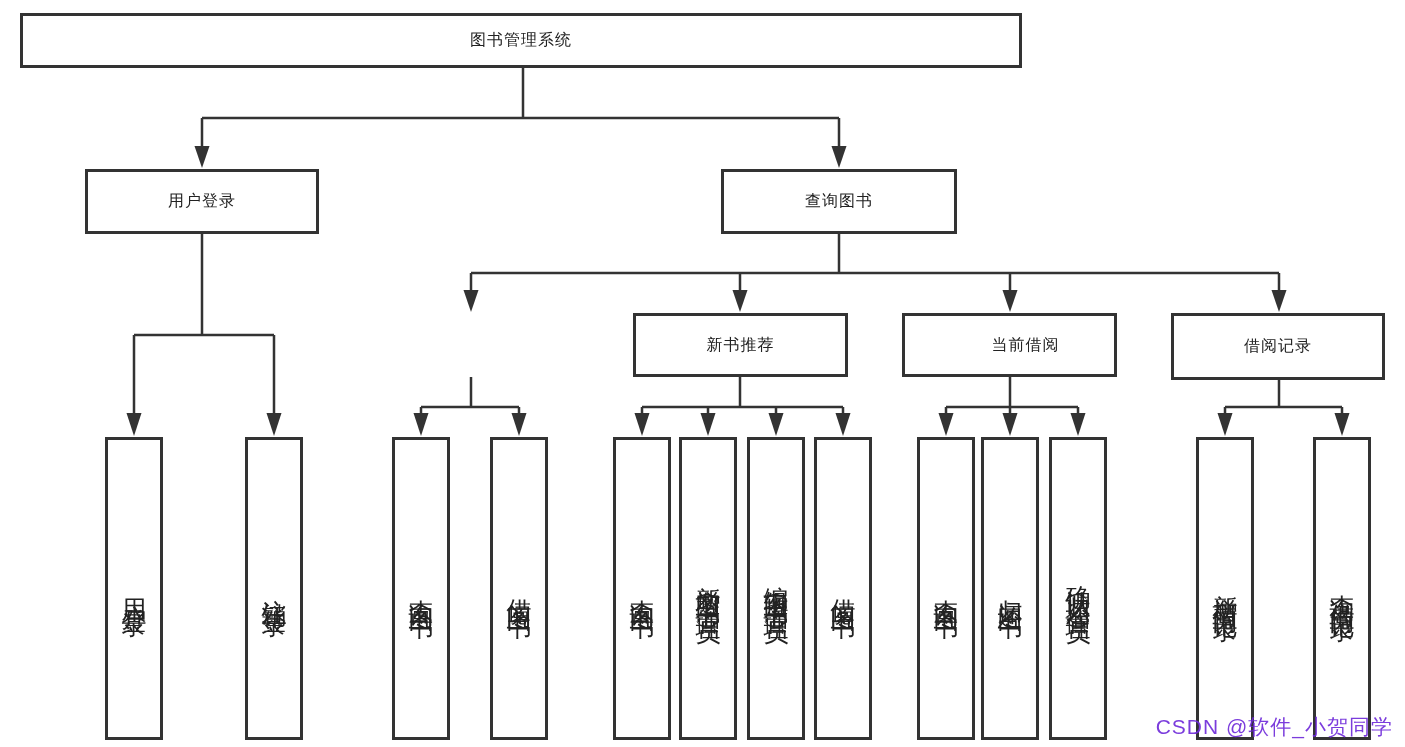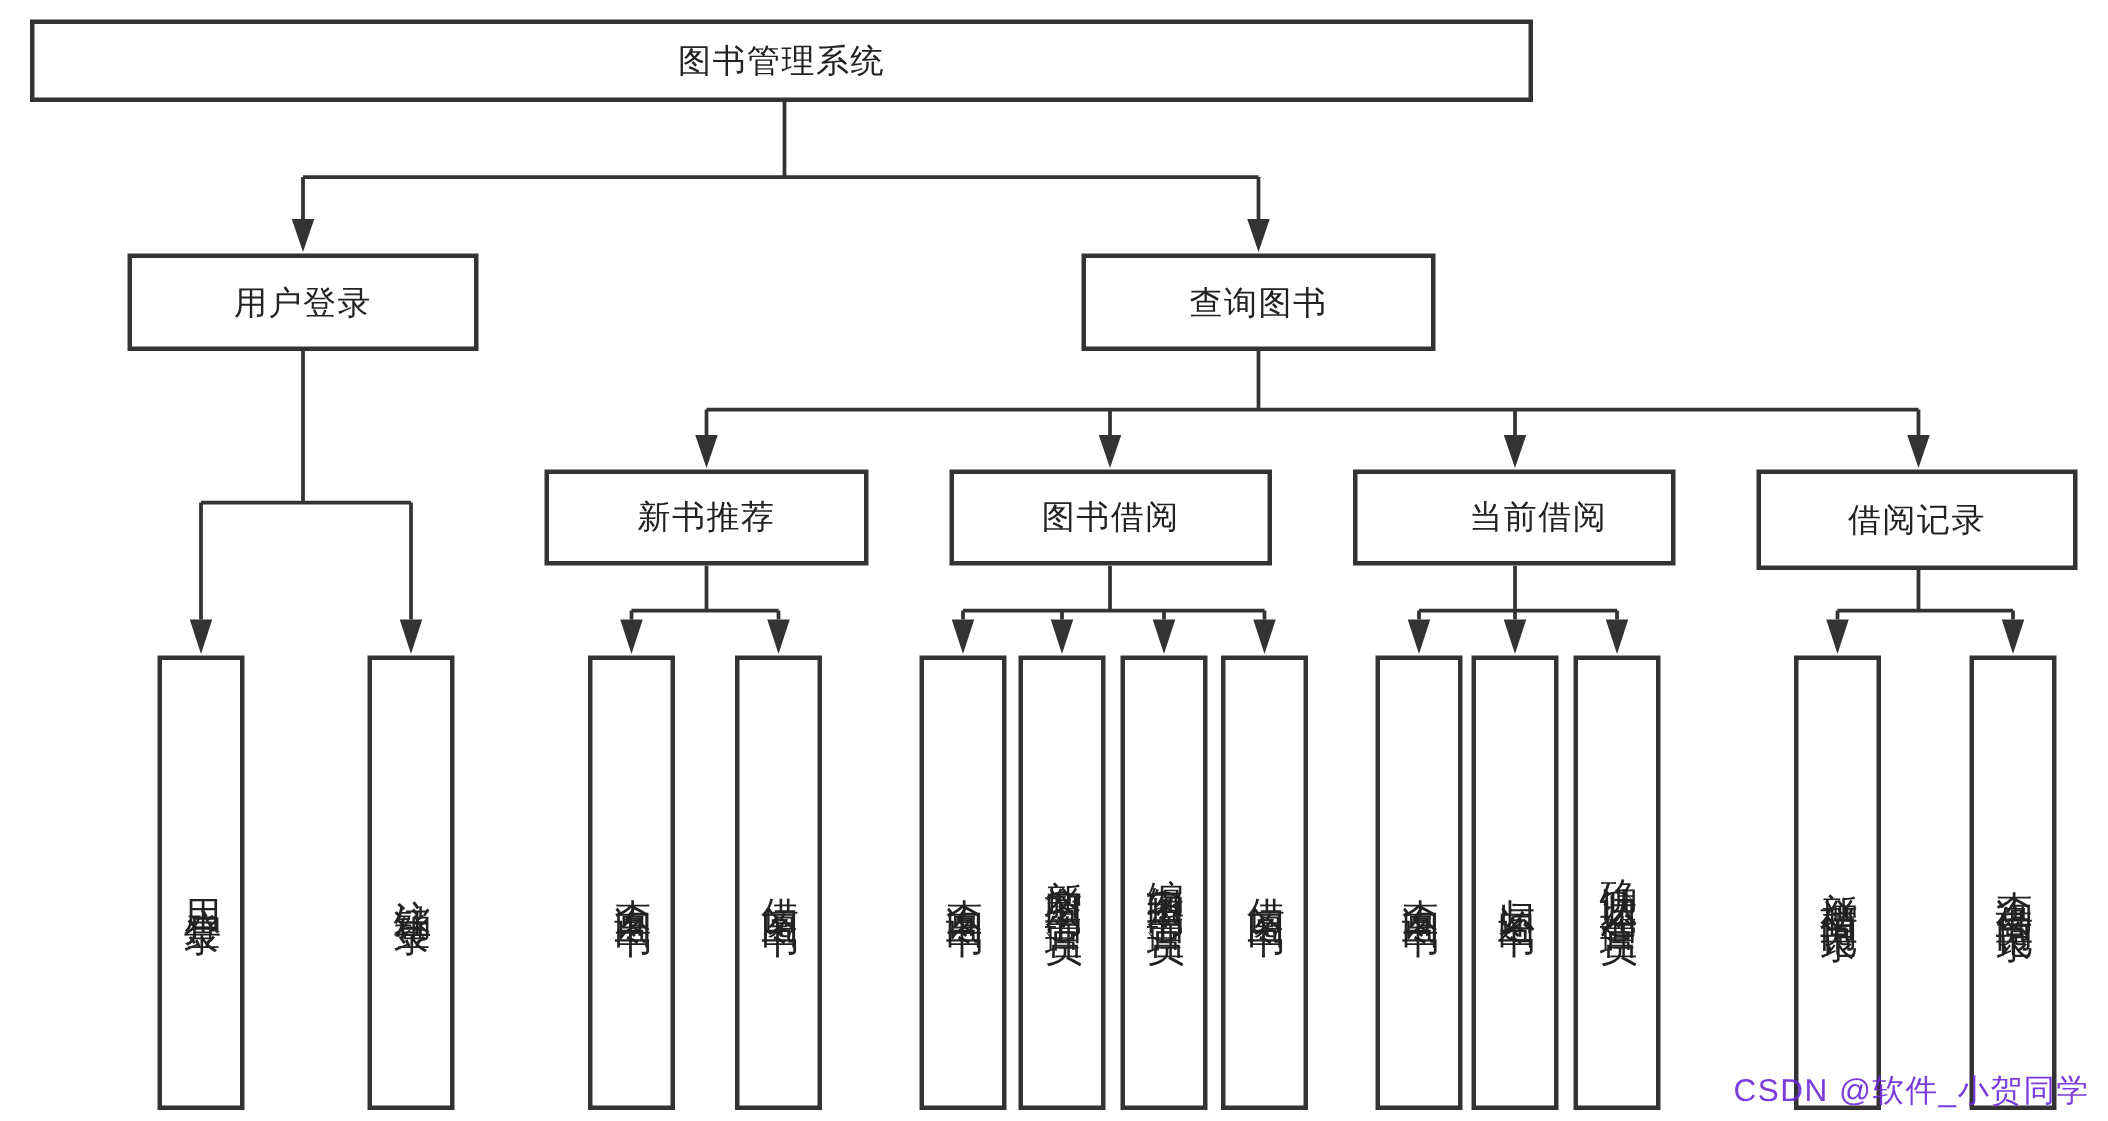--- a/index.html
+++ b/index.html
@@ -11,21 +11,21 @@
     color:#222222;
     overflow:hidden;
   }
   .connectors{position:absolute;left:0;top:0;z-index:1;}
   .hbox{
     position:absolute;z-index:2;
     box-sizing:border-box;
     border:3px solid #333333;
     background:#ffffff;
     display:flex;align-items:center;justify-content:center;
-    font-size:22px;letter-spacing:1px;
+    font-size:16px;letter-spacing:1px;
     color:#222222;
   }
   .vbox{
     position:absolute;z-index:2;
     top:437px;width:58px;height:303px;
     box-sizing:border-box;
     border:3px solid #333333;
     background:#ffffff;
     display:flex;align-items:center;justify-content:center;
   }
@@ -93,22 +93,21 @@
       <polygon points="1217.5,413 1232.5,413 1225,436"></polygon>
       <polygon points="1334.5,413 1349.5,413 1342,436"></polygon>
     </g>
   </svg>
 
   <div class="hbox" style="left:20px;top:13px;width:1002px;height:55px;">图书管理系统</div>
 
   <div class="hbox" style="left:85px;top:169px;width:234px;height:65px;">用户登录</div>
   <div class="hbox" style="left:721px;top:169px;width:236px;height:65px;">查询图书</div>
 
-  <div class="hbox" style="left:363px;top:313px;width:216px;height:64px;">新书推荐</div>
-  <div class="hbox" style="left:633px;top:313px;width:215px;height:64px;">图书借阅</div>
+  <div class="hbox" style="left:633px;top:313px;width:215px;height:64px;">新书推荐</div>
   <div class="hbox" style="left:902px;top:313px;width:215px;height:64px;padding-left:32px;">当前借阅</div>
   <div class="hbox" style="left:1171px;top:313px;width:214px;height:67px;">借阅记录</div>
 
   <div class="vbox" style="left:105px;">
     <span class="vtext">用户登录</span>
   </div>
   <div class="vbox" style="left:245px;">
     <span class="vtext">注销登录</span>
   </div>
 

